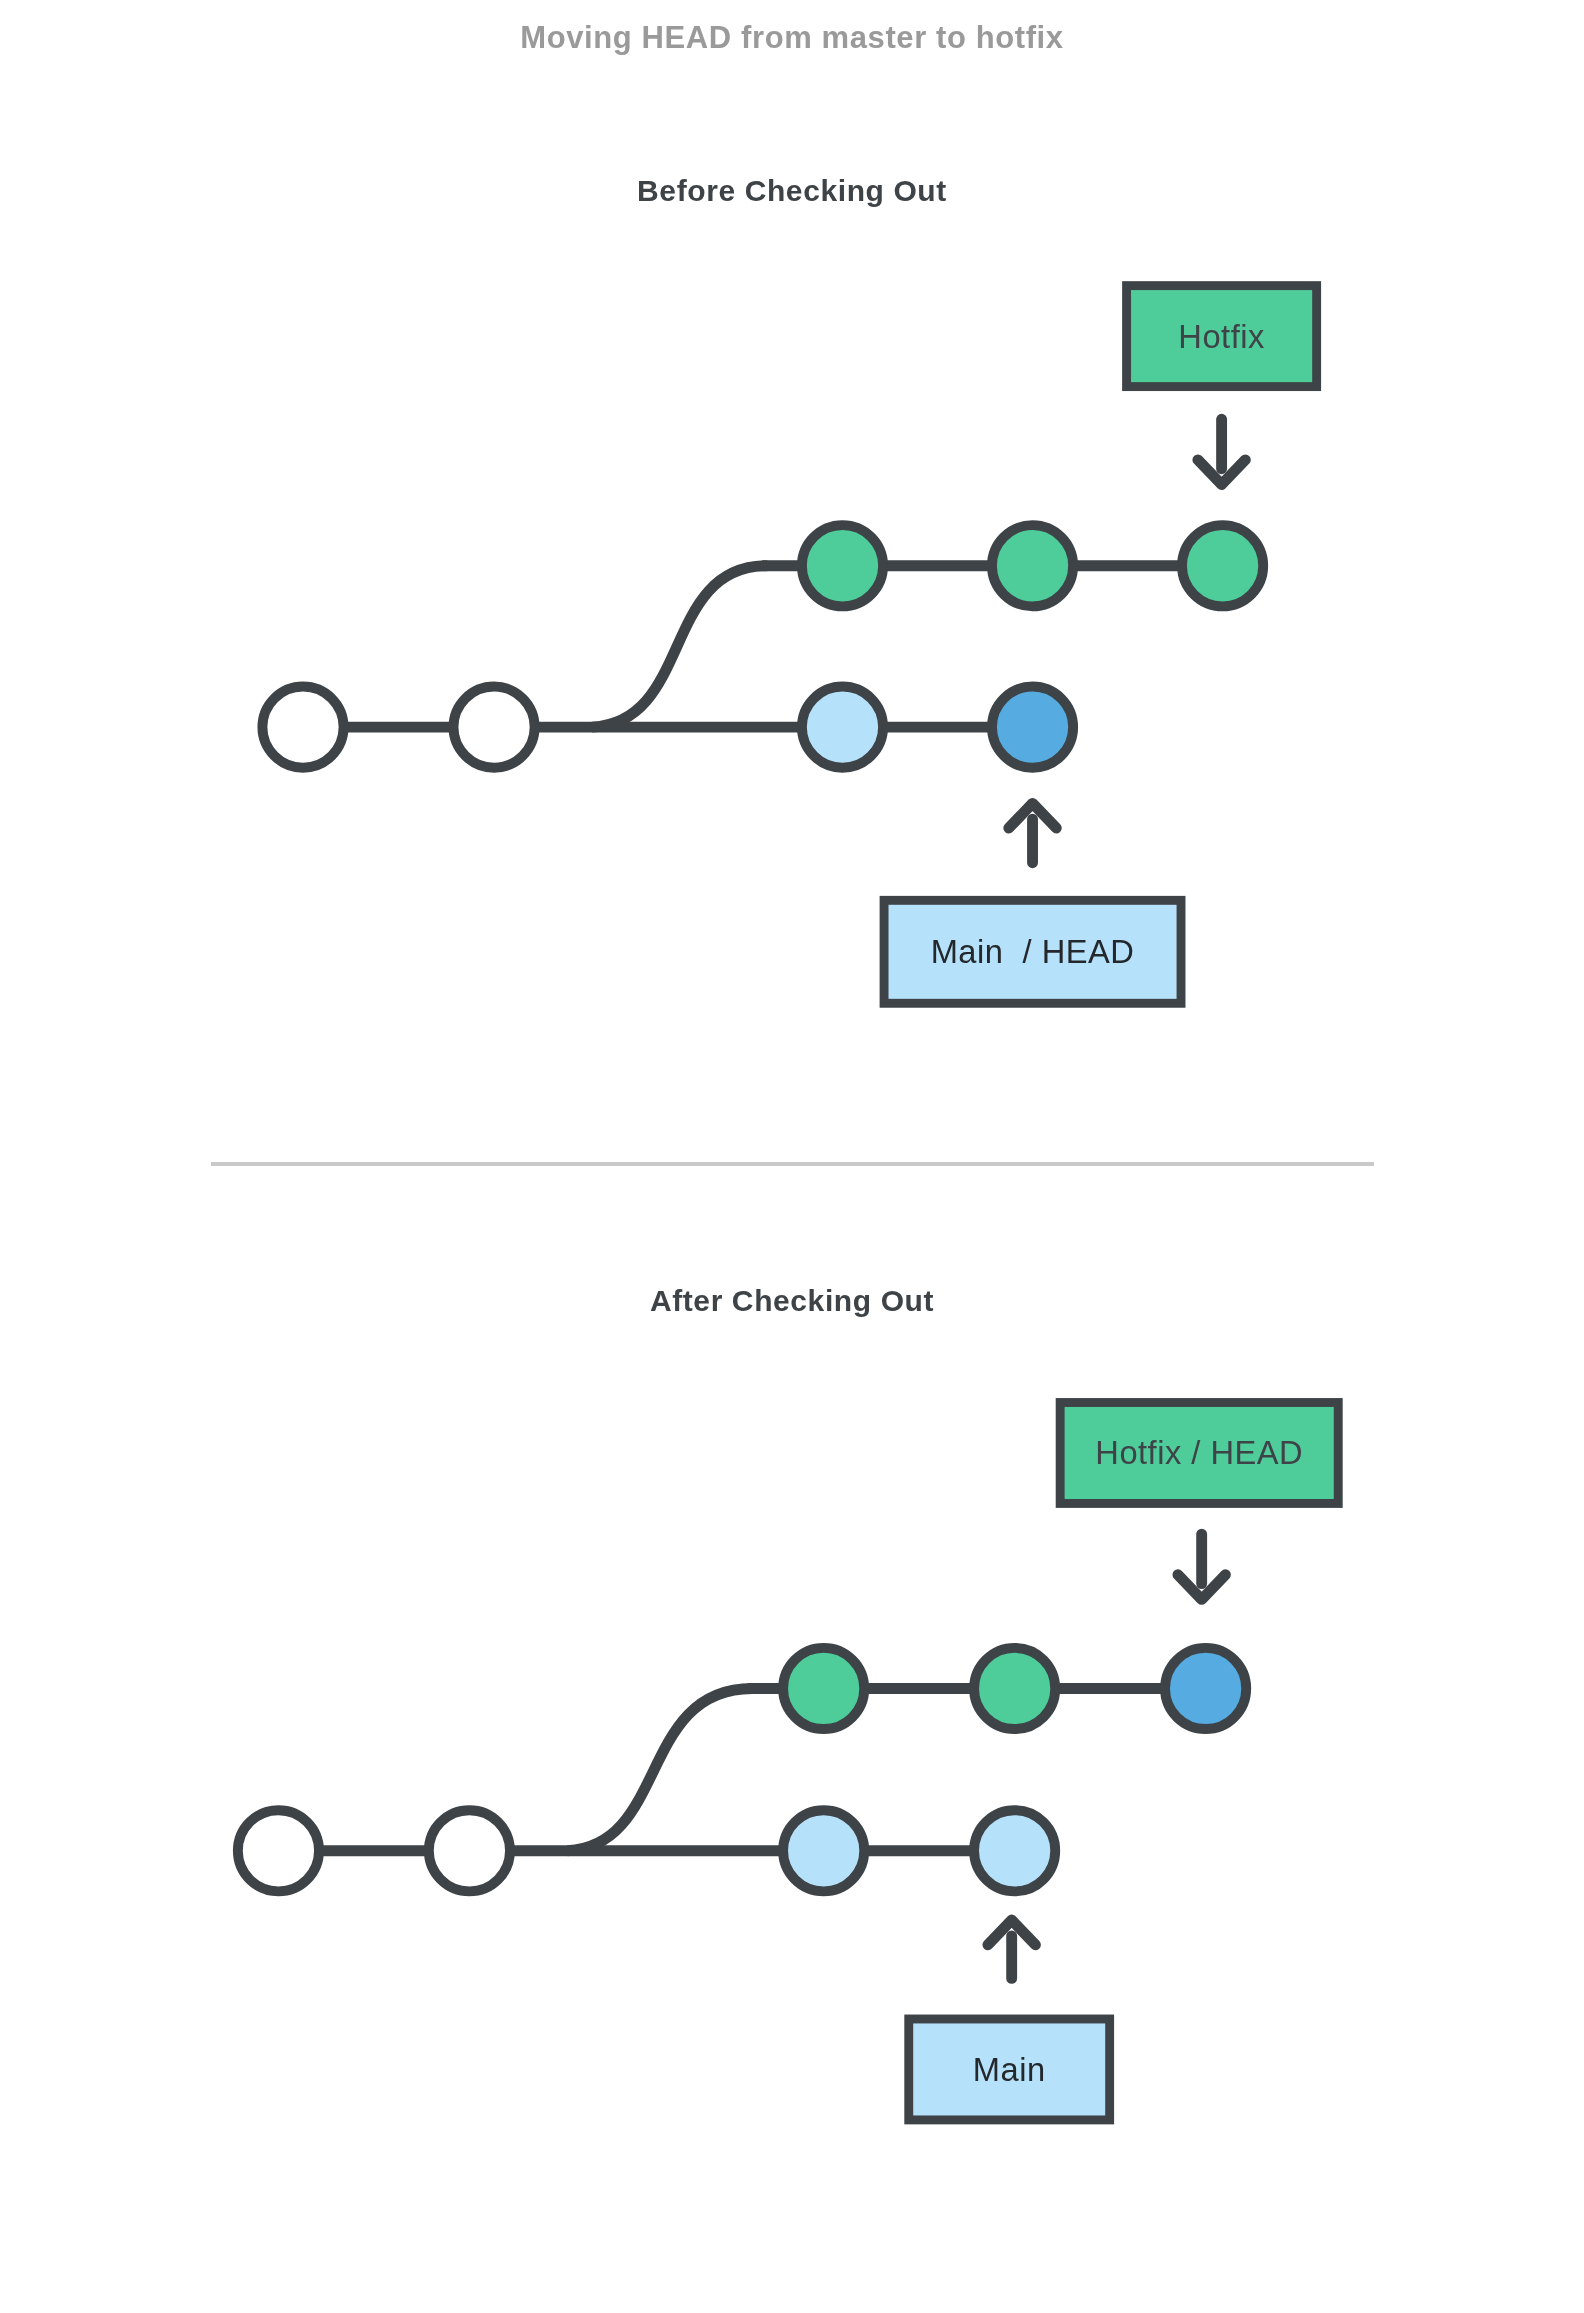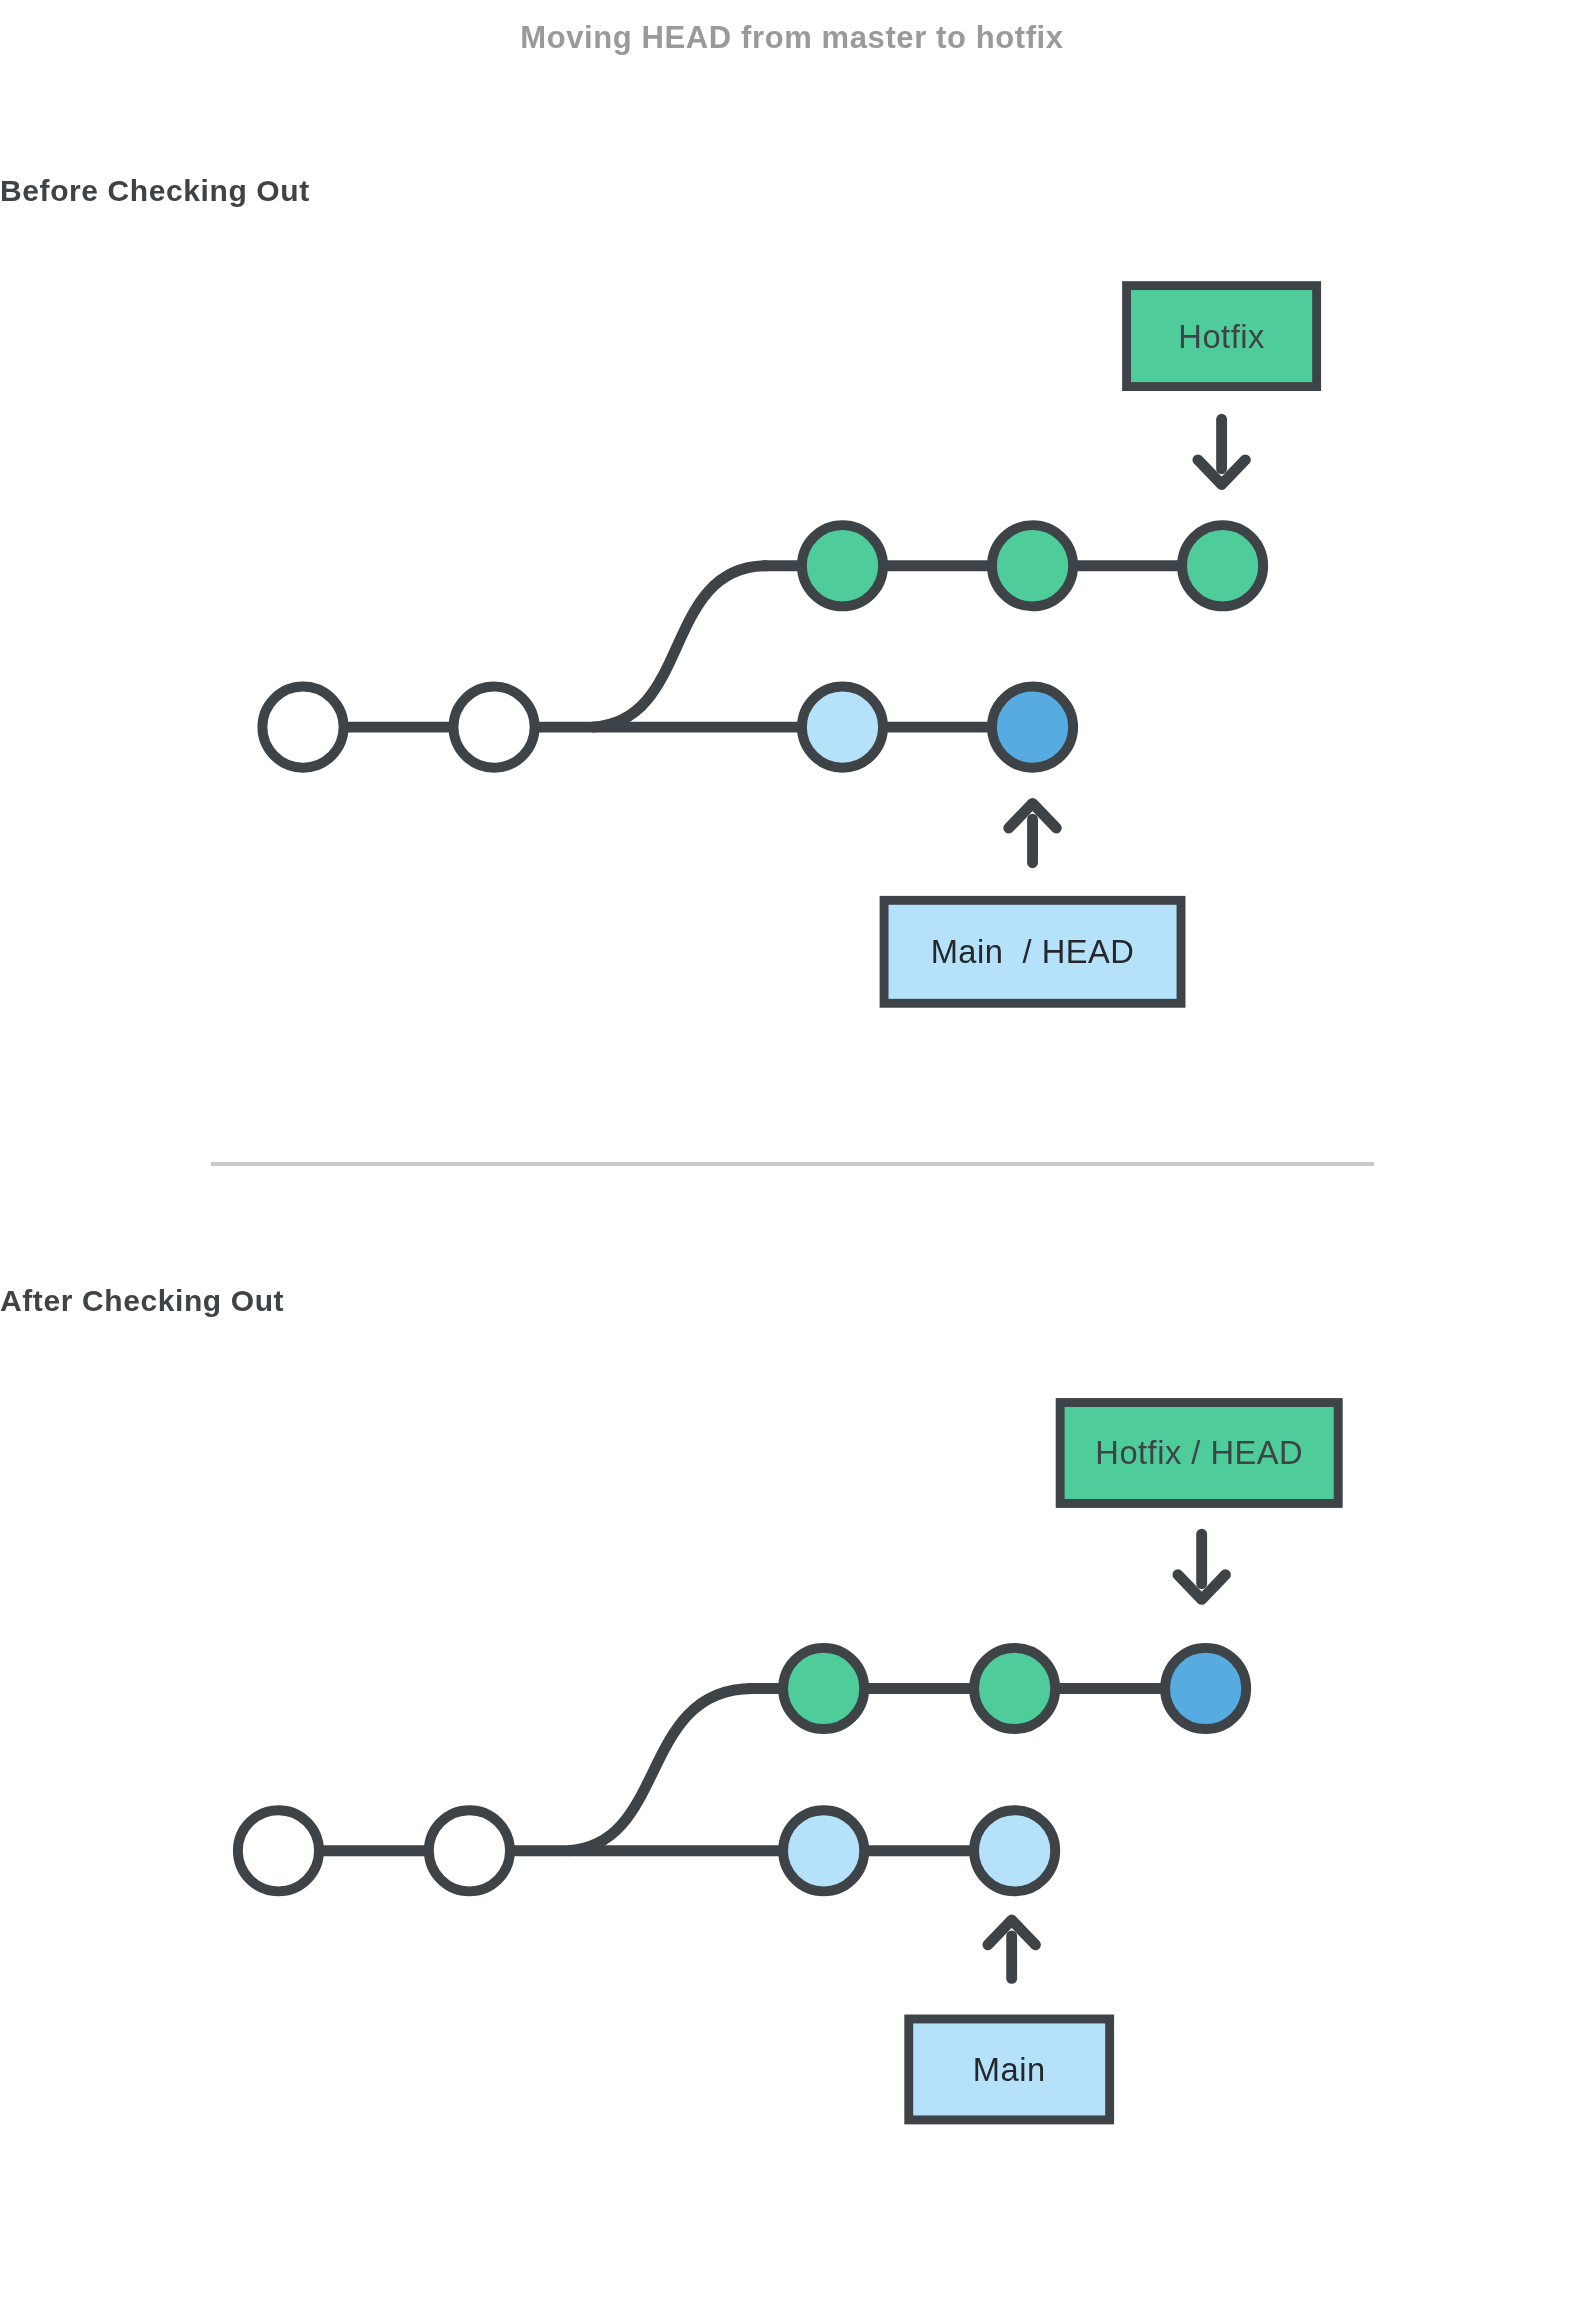--- a/index.html
+++ b/index.html
@@ -13,21 +13,21 @@
     padding-top: 20px;
     text-align: center;
     font-size: 31px;
     font-weight: 700;
     letter-spacing: 0.6px;
     color: #9a9a9a;
     line-height: 1.15;
   }
   .section-heading {
     margin: 117px 0 0 0;
-    text-align: left;
+    text-align: center;
     font-size: 30px;
     font-weight: 700;
     letter-spacing: 0.6px;
     color: #3e4347;
     line-height: 1.2;
   }
   .section-heading.after { }
   .graph-svg { display: block; margin: 40px auto 0; }
   .graph-svg.after { margin-top: 37px; }
   .divider {

